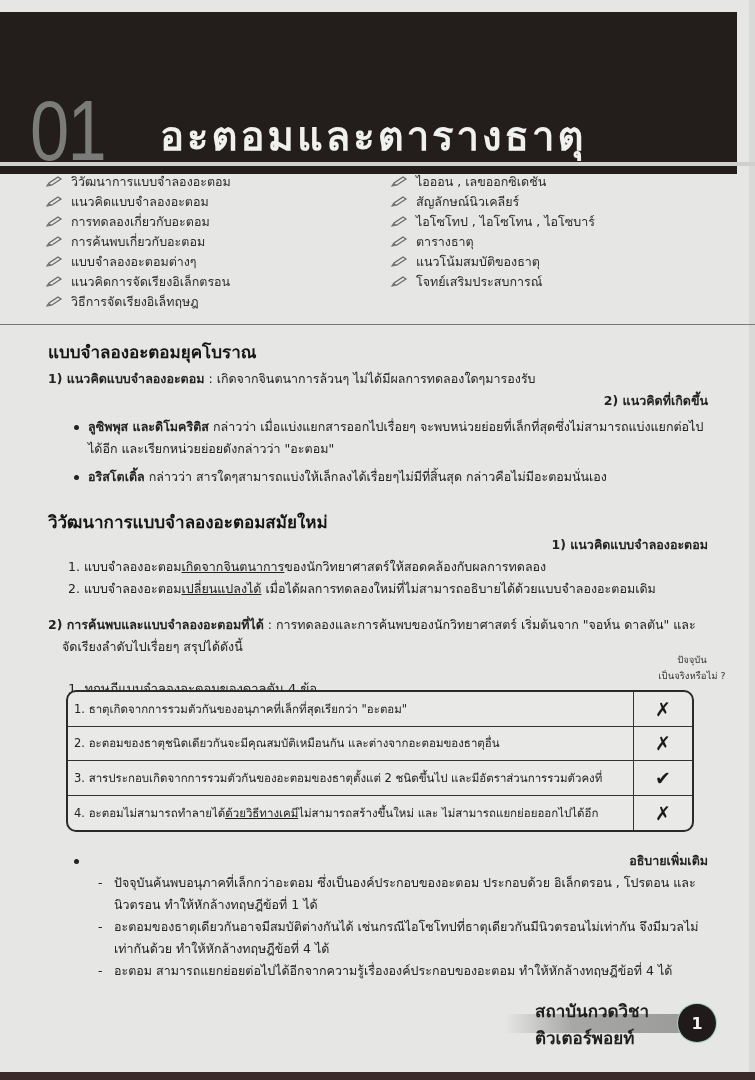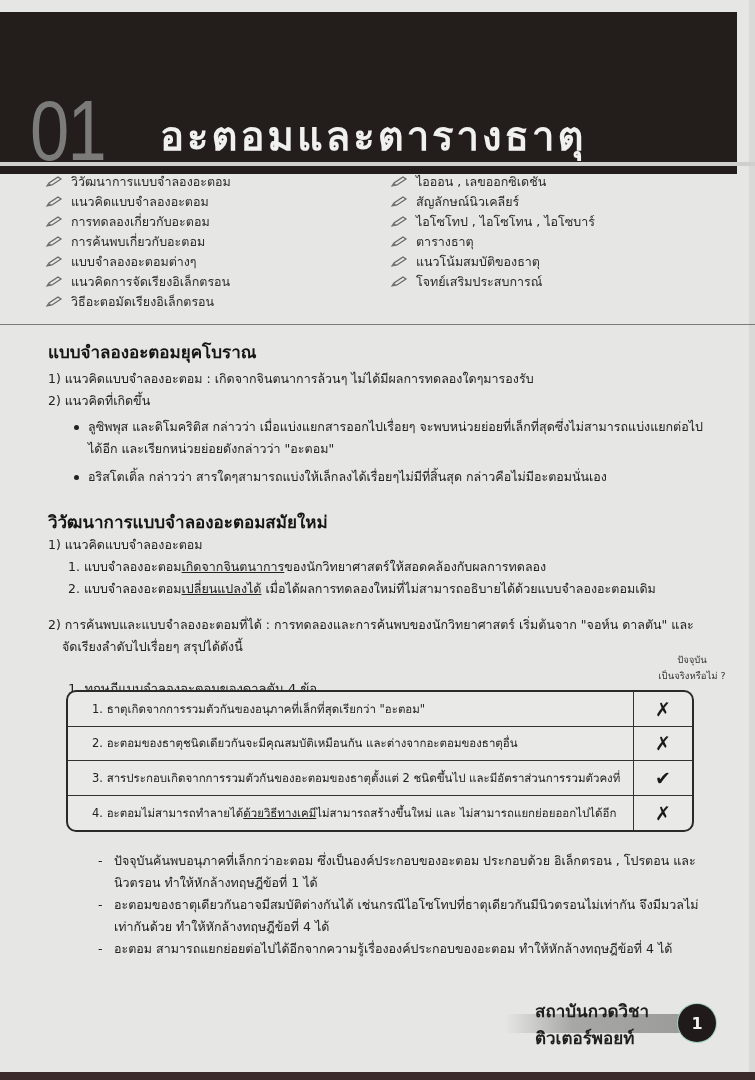--- a/index.html
+++ b/index.html
@@ -40,42 +40,42 @@
     }
     .pencil { width: 18px; height: 12px; margin-right: 8px; display: inline-block; }
     .divider {
       position: absolute; left: 0; top: 324px; width: 755px; height: 1px; background: #7a7a78;
     }
     .content { position: absolute; left: 48px; top: 340px; width: 660px; }
     .h2 {
       font-size: 17px; font-weight: 700; color: #151515; line-height: 24px;
     }
     .p { font-size: 12.5px; line-height: 22px; color: #222; }
-    .b { font-weight: 400; }
+    .b { font-weight: 700; text-align: right; }
     .u { text-decoration: underline; }
     .bullet { position: relative; padding-left: 40px; }
     .bullet::before {
       content: ""; position: absolute; left: 26px; top: 9px;
       width: 5px; height: 5px; border-radius: 50%; background: #222;
     }
     .dash { position: relative; padding-left: 66px; }
     .dash::before {
       content: "-"; position: absolute; left: 50px; top: 0;
     }
     .theory-box {
       position: absolute; left: 66px; top: 690px; width: 628px; height: 142px;
       border: 2px solid #2a2a2a; border-radius: 10px; overflow: hidden;
       background: #e9e9e7;
     }
     .theory-row {
       display: flex; height: 34.5px; border-bottom: 1px solid #333;
     }
     .theory-row:last-child { border-bottom: none; }
     .theory-text {
-      flex: 1; padding-left: 24px; display: flex; align-items: center;
+      flex: 1; padding-left: 6px; display: flex; align-items: center;
       font-size: 11.5px; color: #222; border-right: 1px solid #333;
     }
     .theory-mark {
       width: 58px; display: flex; align-items: center; justify-content: center;
       font-size: 19px; font-weight: 700; color: #1a1a1a; font-style: italic;
     }
     .col-head {
       position: absolute; left: 620px; top: 652px; width: 80px;
       font-size: 9.5px; line-height: 16px; text-align: center; color: #333; margin-left: 32px;
     }
@@ -152,21 +152,21 @@
           <path d="M2 10 L4 7 L13 1 L16 3 L7 9 Z" fill="none" stroke="#666" stroke-width="1.2"></path>
           <path d="M2 10 L4 7 L7 9 Z" fill="#777"></path>
         </svg>
         <span>แนวคิดการจัดเรียงอิเล็กตรอน</span>
       </div>
     <div class="topic">
         <svg class="pencil" viewBox="0 0 18 12">
           <path d="M2 10 L4 7 L13 1 L16 3 L7 9 Z" fill="none" stroke="#666" stroke-width="1.2"></path>
           <path d="M2 10 L4 7 L7 9 Z" fill="#777"></path>
         </svg>
-        <span>วิธีอะตอมัดเรียงอิเล็กตรอน</span>
+        <span>วิธีการจัดเรียงอิเล็ทฤษฎ</span>
       </div>
   </div>
   <div class="topic-col">
     <div class="topic">
         <svg class="pencil" viewBox="0 0 18 12">
           <path d="M2 10 L4 7 L13 1 L16 3 L7 9 Z" fill="none" stroke="#666" stroke-width="1.2"></path>
           <path d="M2 10 L4 7 L7 9 Z" fill="#777"></path>
         </svg>
         <span>ไอออน , เลขออกซิเดชัน</span>
       </div>
@@ -247,20 +247,21 @@
     <div class="theory-text">
         <span>4. อะตอมไม่สามารถทำลายได้</span>
         <span class="u">ด้วยวิธีทางเคมี</span>
         <span> ไม่สามารถสร้างขึ้นใหม่ และ ไม่สามารถแยกย่อยออกไปได้อีก</span>
       </div>
     <div class="theory-mark">✗</div>
   </div>
 </div>
 
 <div style="position:absolute; left:48px; top:850px; width:660px;">
+  <div class="p bullet b">อธิบายเพิ่มเติม</div>
   <div class="p dash">ปัจจุบันค้นพบอนุภาคที่เล็กกว่าอะตอม ซึ่งเป็นองค์ประกอบของอะตอม ประกอบด้วย อิเล็กตรอน , โปรตอน และนิวตรอน ทำให้หักล้างทฤษฎีข้อที่ 1 ได้</div>
   <div class="p dash">อะตอมของธาตุเดียวกันอาจมีสมบัติต่างกันได้  เช่นกรณีไอโซโทปที่ธาตุเดียวกันมีนิวตรอนไม่เท่ากัน  จึงมีมวลไม่เท่ากันด้วย ทำให้หักล้างทฤษฎีข้อที่ 4 ได้</div>
   <div class="p dash">อะตอม สามารถแยกย่อยต่อไปได้อีกจากความรู้เรื่ององค์ประกอบของอะตอม ทำให้หักล้างทฤษฎีข้อที่ 4 ได้</div>
 </div>
 
 <div class="footer-bar">สถาบันกวดวิชาติวเตอร์พอยท์</div>
 <div class="page-num">1</div>
 <div class="bottom-edge"></div>
 
 </body></html>

